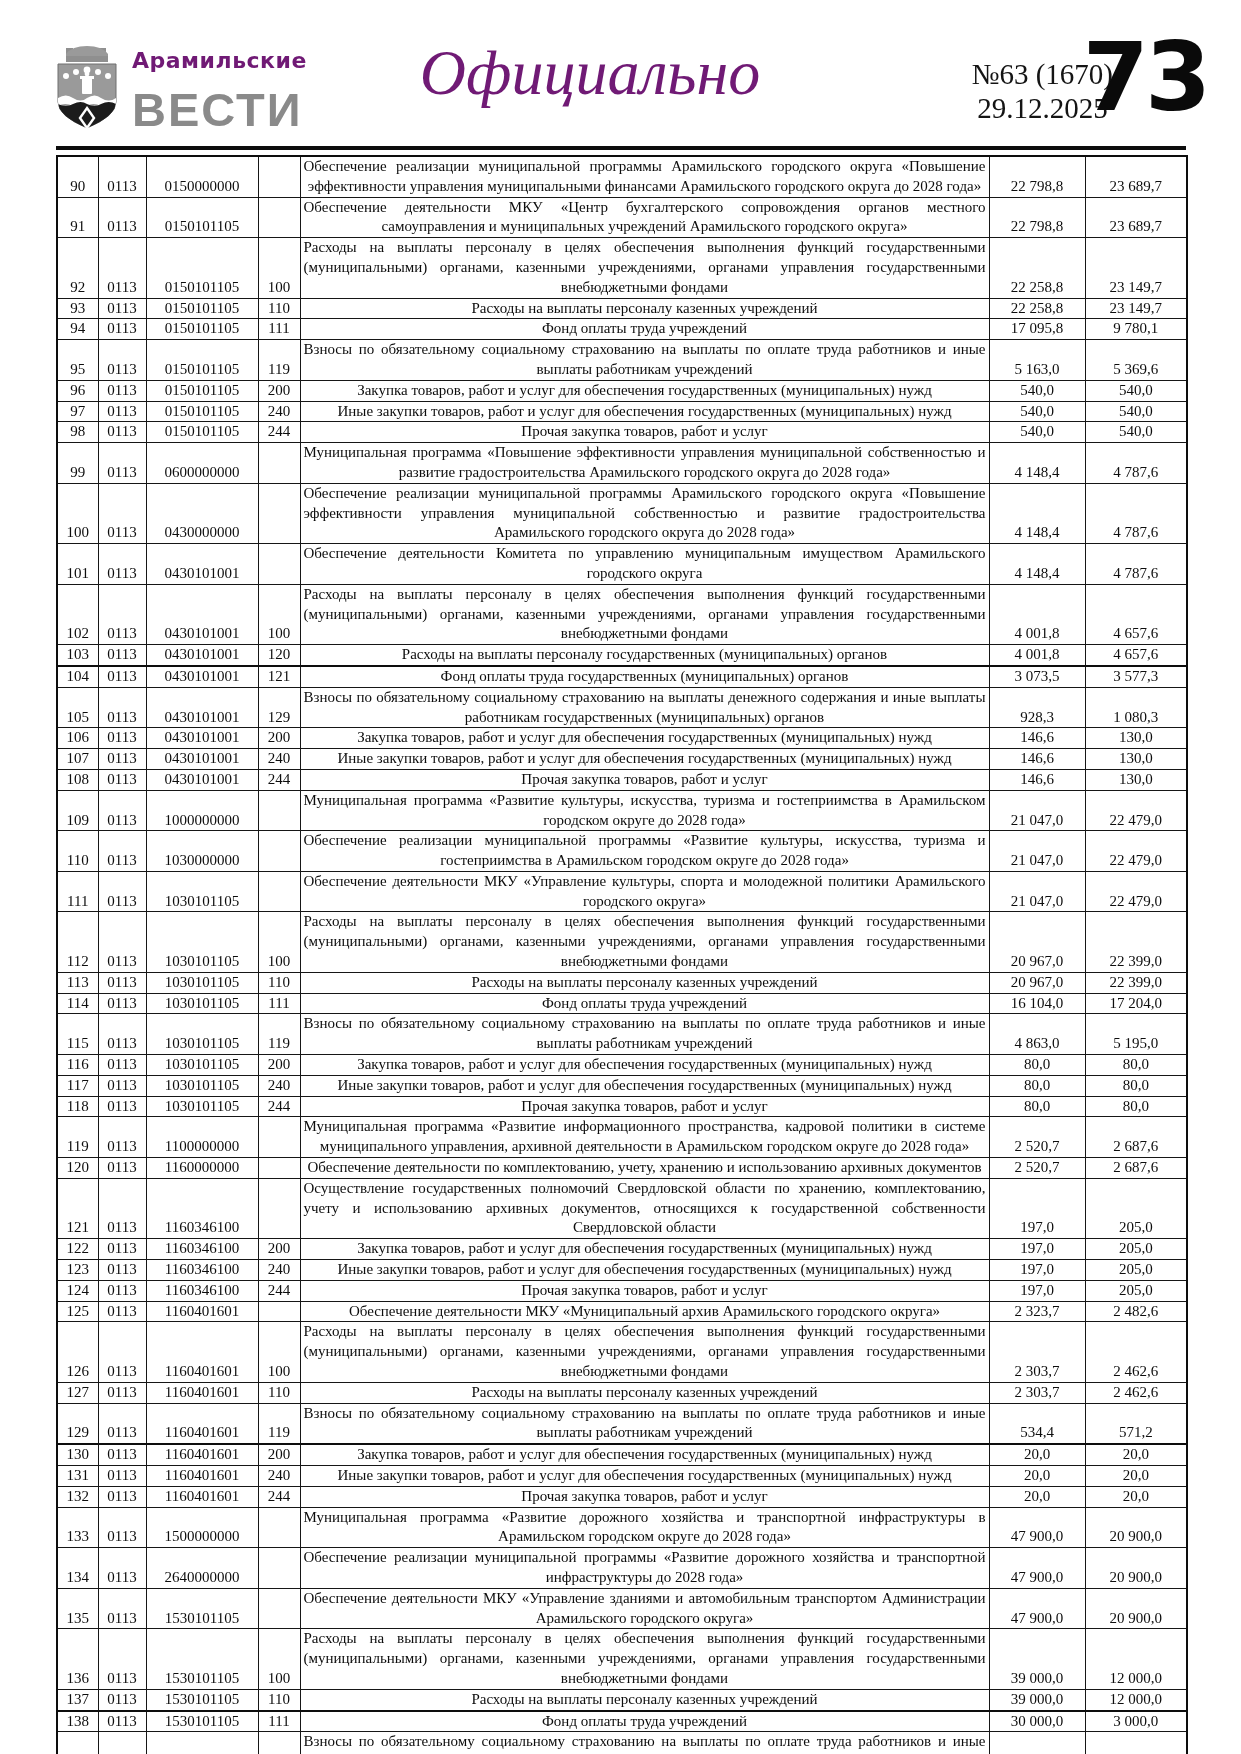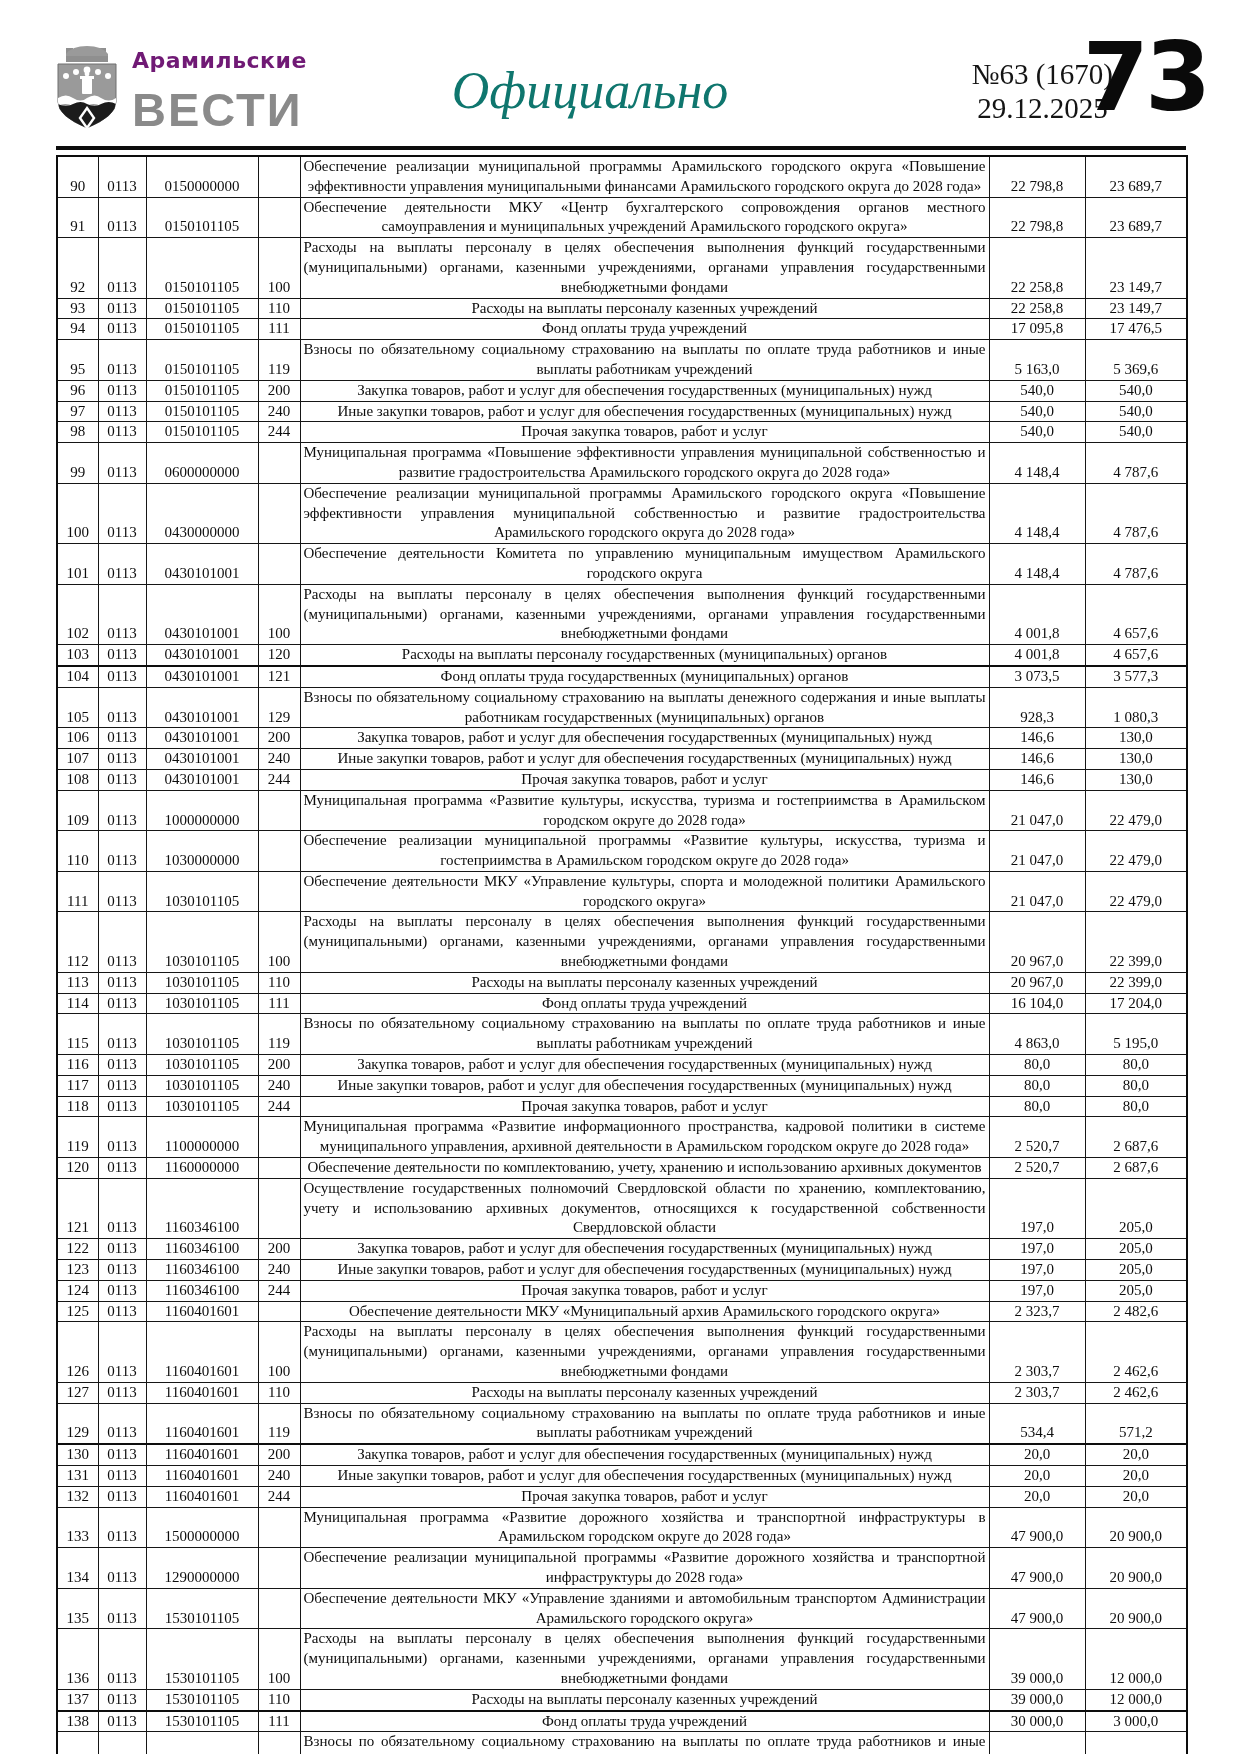--- a/index.html
+++ b/index.html
@@ -14,22 +14,22 @@
   .masthead-text{display:flex;flex-direction:column;margin-top:4px;}
   .masthead-top{
     font-family:"DejaVu Sans", sans-serif;font-weight:bold;font-size:22px;
     color:#701a75;letter-spacing:.5px;line-height:1;
   }
   .masthead-bottom{
     font-family:Liberation Sans, sans-serif;font-weight:bold;font-size:47px;
     color:#8a8a8a;letter-spacing:2px;line-height:.95;margin-top:16px;
   }
   .section-title{
-    position:absolute;left:280px;top:62px;width:620px;text-align:center;
-    font-family:"Liberation Serif", serif;font-style:italic;font-size:52px;line-height:1.1;color:#0f766e;
+    position:absolute;left:280px;top:38px;width:620px;text-align:center;
+    font-family:"Liberation Serif", serif;font-style:italic;font-size:64px;line-height:1.1;color:#701a75;
   }
   .issue-block{
     position:absolute;right:128px;top:58px;text-align:center;
     font-family:"Liberation Serif", serif;font-size:29px;line-height:1.17;color:#141414;
   }
   .page-number{
     position:absolute;right:34px;top:30px;
     font-family:"DejaVu Sans", sans-serif;font-weight:bold;font-size:95px;line-height:1;
     color:#0a0a0a;letter-spacing:-4px;
   }
@@ -149,21 +149,21 @@
         <td class="c-v">22 258,8</td>
         <td class="c-v">23 149,7</td>
       </tr>
       <tr>
         <td class="c-num">94</td>
         <td class="c-rz">0113</td>
         <td class="c-csr">0150101105</td>
         <td class="c-vr">111</td>
         <td class="c-name">Фонд оплаты труда учреждений</td>
         <td class="c-v">17 095,8</td>
-        <td class="c-v">17 476,5</td>
+        <td class="c-v">9 780,1</td>
       </tr>
       <tr>
         <td class="c-num">95</td>
         <td class="c-rz">0113</td>
         <td class="c-csr">0150101105</td>
         <td class="c-vr">119</td>
         <td class="c-name">Взносы по обязательному социальному страхованию на выплаты по оплате труда работников и иные выплаты работникам учреждений</td>
         <td class="c-v">5 163,0</td>
         <td class="c-v">5 369,6</td>
       </tr>
@@ -496,21 +496,21 @@
         <td class="c-rz">0113</td>
         <td class="c-csr">1500000000</td>
         <td class="c-vr"></td>
         <td class="c-name">Муниципальная программа «Развитие дорожного хозяйства и транспортной инфраструктуры в Арамильском городском округе до 2028 года»</td>
         <td class="c-v">47 900,0</td>
         <td class="c-v">20 900,0</td>
       </tr>
       <tr>
         <td class="c-num">134</td>
         <td class="c-rz">0113</td>
-        <td class="c-csr">1290000000</td>
+        <td class="c-csr">2640000000</td>
         <td class="c-vr"></td>
         <td class="c-name">Обеспечение реализации муниципальной программы «Развитие дорожного хозяйства и транспортной инфраструктуры до 2028 года»</td>
         <td class="c-v">47 900,0</td>
         <td class="c-v">20 900,0</td>
       </tr>
       <tr>
         <td class="c-num">135</td>
         <td class="c-rz">0113</td>
         <td class="c-csr">1530101105</td>
         <td class="c-vr"></td>

